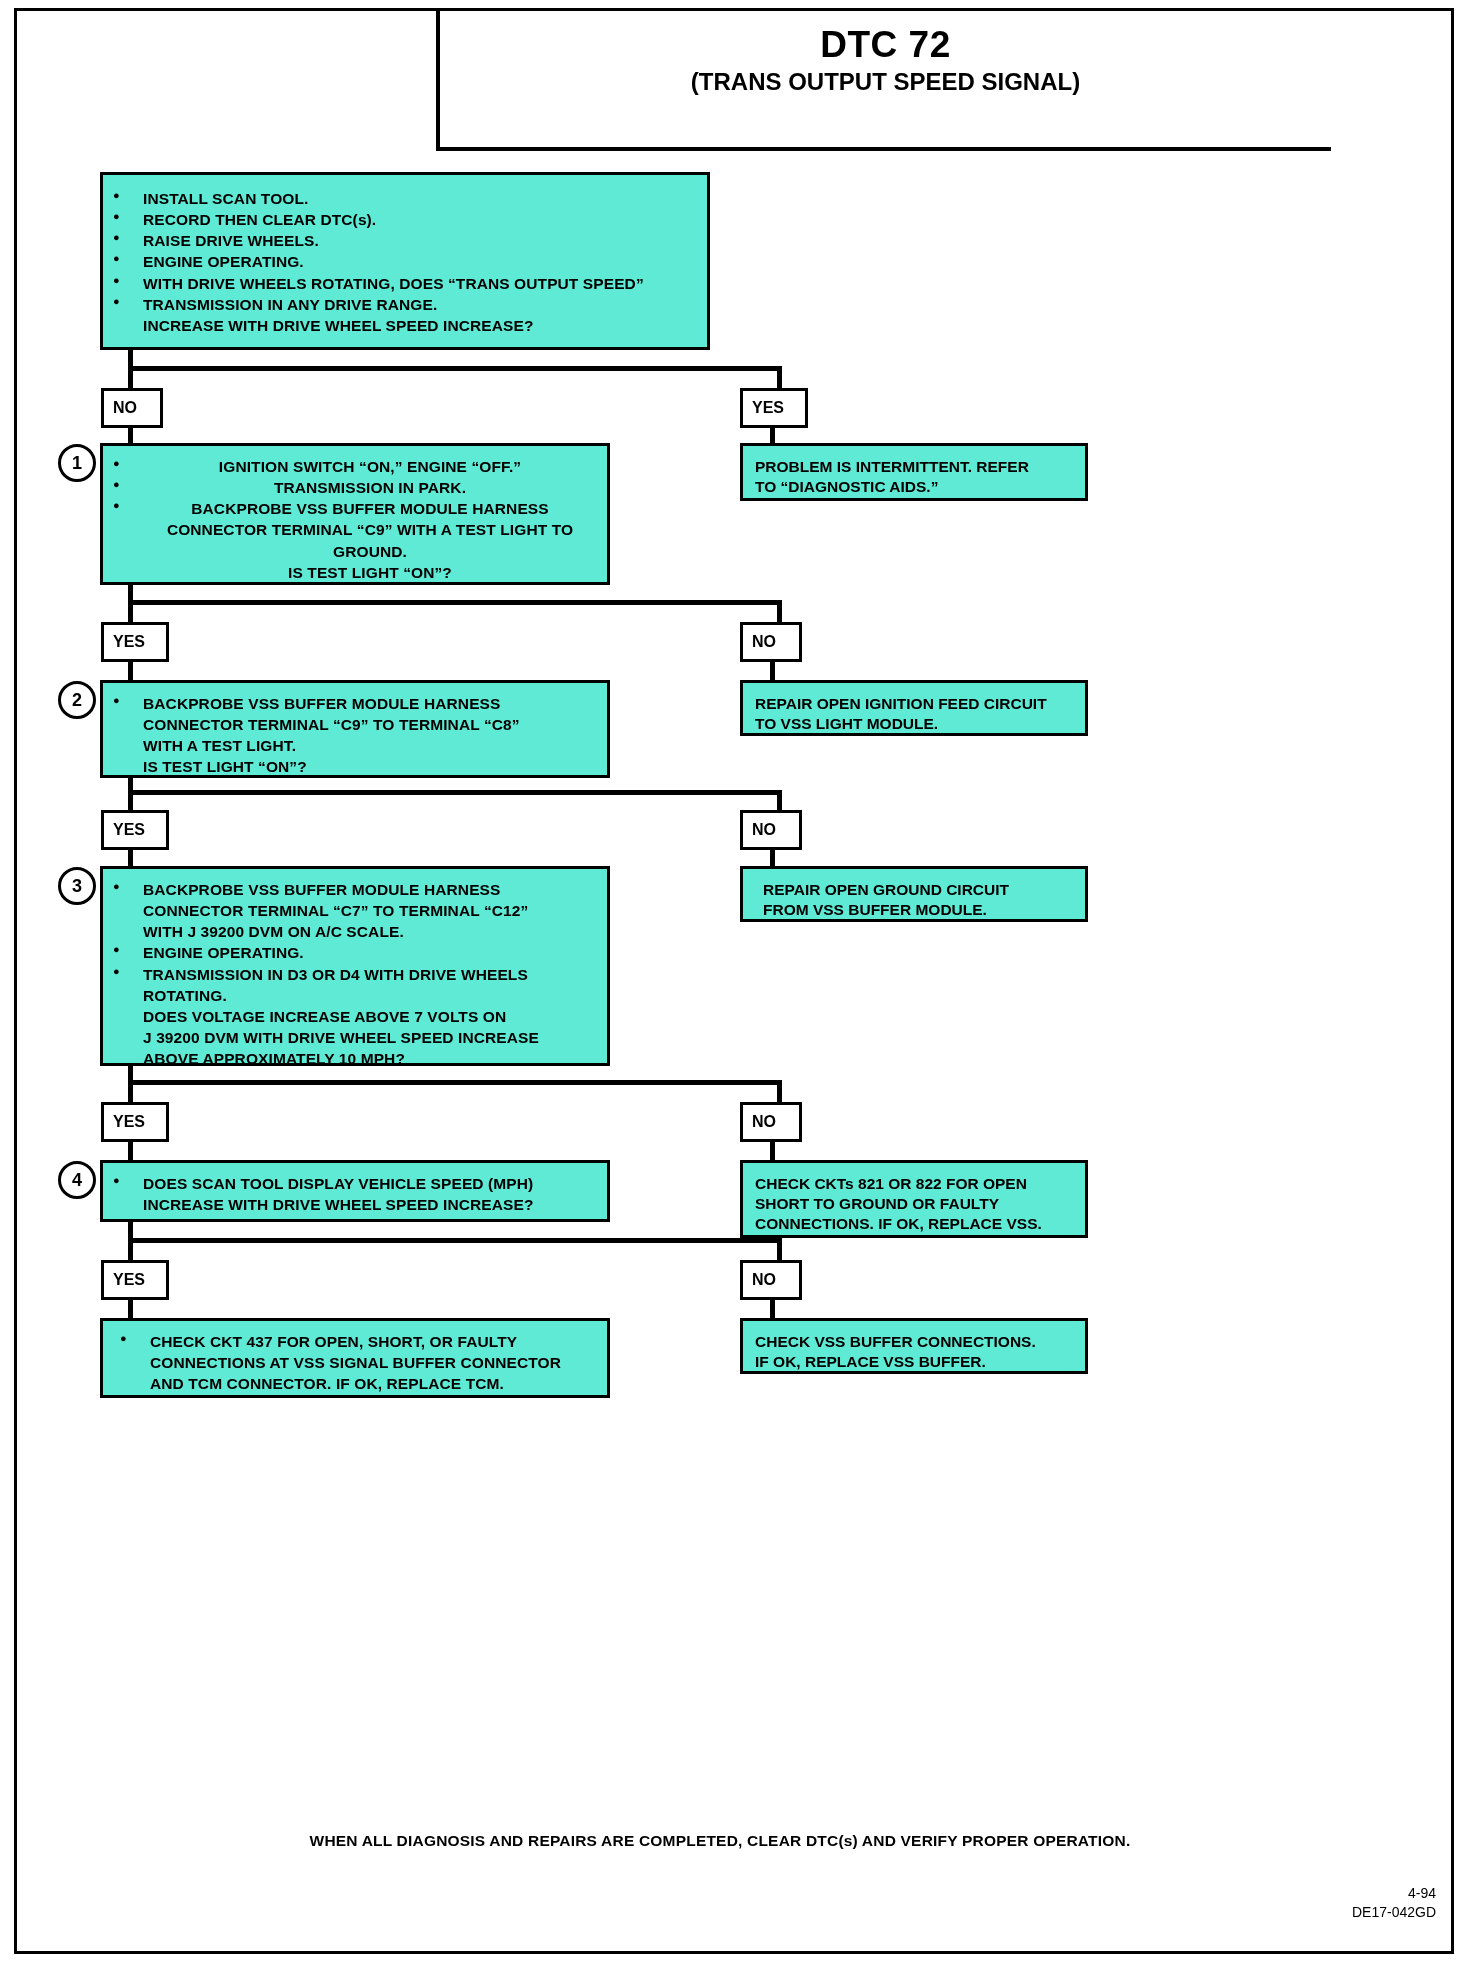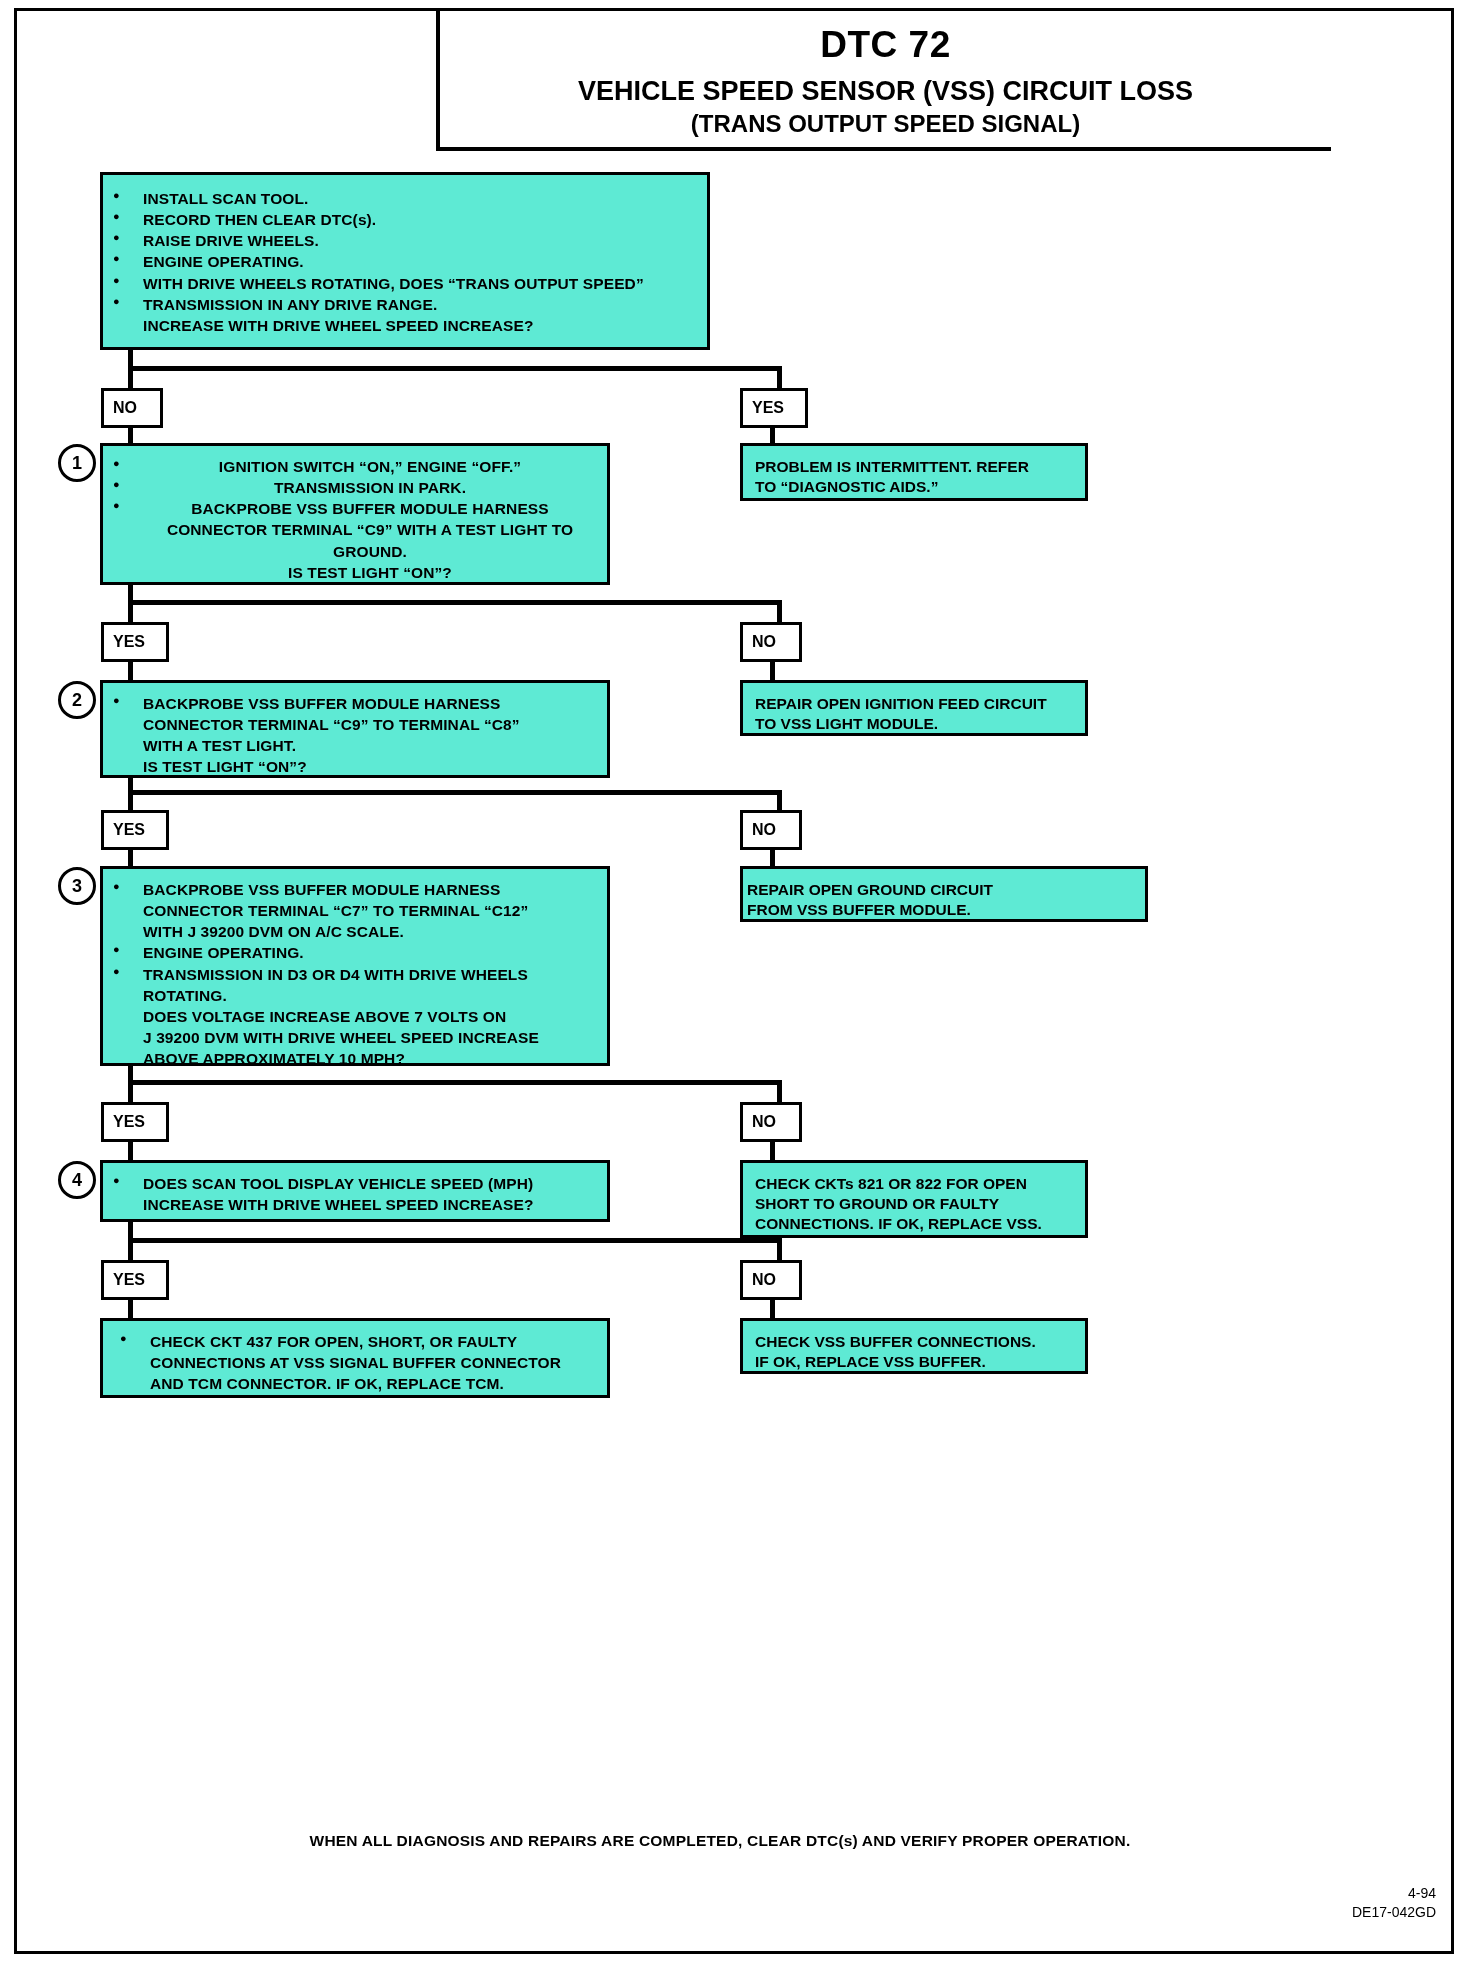--- a/index.html
+++ b/index.html
@@ -81,21 +81,20 @@
     font-size:14px;line-height:1.35;font-weight:normal;
   }
 </style>
 </head>
 <body>
 
 <div class="page-frame"></div>
 
 <div class="header">
   <div class="hdr-dtc">DTC 72</div>
-  <div class="hdr-title">VEHICLE SPEED SENSOR (VSS) CIRCUIT LOSS</div>
   <div class="hdr-sub">(TRANS OUTPUT SPEED SIGNAL)</div>
 </div>
 
 <div class="box" style="left:100px;top:172px;width:610px;height:178px;padding:14px 10px 0 2px;">
   <ul>
     <li class="bullet">INSTALL SCAN TOOL.</li>
     <li class="bullet">RECORD THEN CLEAR DTC(s).</li>
     <li class="bullet">RAISE DRIVE WHEELS.</li>
     <li class="bullet">ENGINE OPERATING.</li>
     <li class="bullet">WITH DRIVE WHEELS ROTATING, DOES “TRANS OUTPUT SPEED”</li>
@@ -192,21 +191,21 @@
     <li class="nobullet">WITH J 39200 DVM ON A/C SCALE.</li>
     <li class="bullet">ENGINE OPERATING.</li>
     <li class="bullet">TRANSMISSION IN D3 OR D4 WITH DRIVE WHEELS</li>
     <li class="nobullet">ROTATING.</li>
     <li class="nobullet">DOES VOLTAGE INCREASE ABOVE 7 VOLTS ON</li>
     <li class="nobullet">J 39200 DVM WITH DRIVE WHEEL SPEED INCREASE</li>
     <li class="nobullet">ABOVE APPROXIMATELY 10 MPH?</li>
   </ul>
 </div>
 
-<div class="box" style="left:740px;top:866px;width:408px;height:56px;padding:11px 6px 0 0;">
+<div class="box" style="left:740px;top:866px;width:348px;height:56px;padding:11px 6px 0 16px;">
   <p class="plain" style="padding-left:4px;">REPAIR OPEN GROUND CIRCUIT</p>
   <p class="plain" style="padding-left:4px;">FROM VSS BUFFER MODULE.</p>
 </div>
 
 <div class="ln vline" style="left:128px;top:1066px;height:36px;"></div>
 <div class="ln hline" style="left:128px;top:1080px;width:654px;"></div>
 <div class="ln vline" style="left:777px;top:1080px;height:22px;"></div>
 
 <div class="tag" style="left:101px;top:1102px;width:68px;">
   <span>YES</span>

